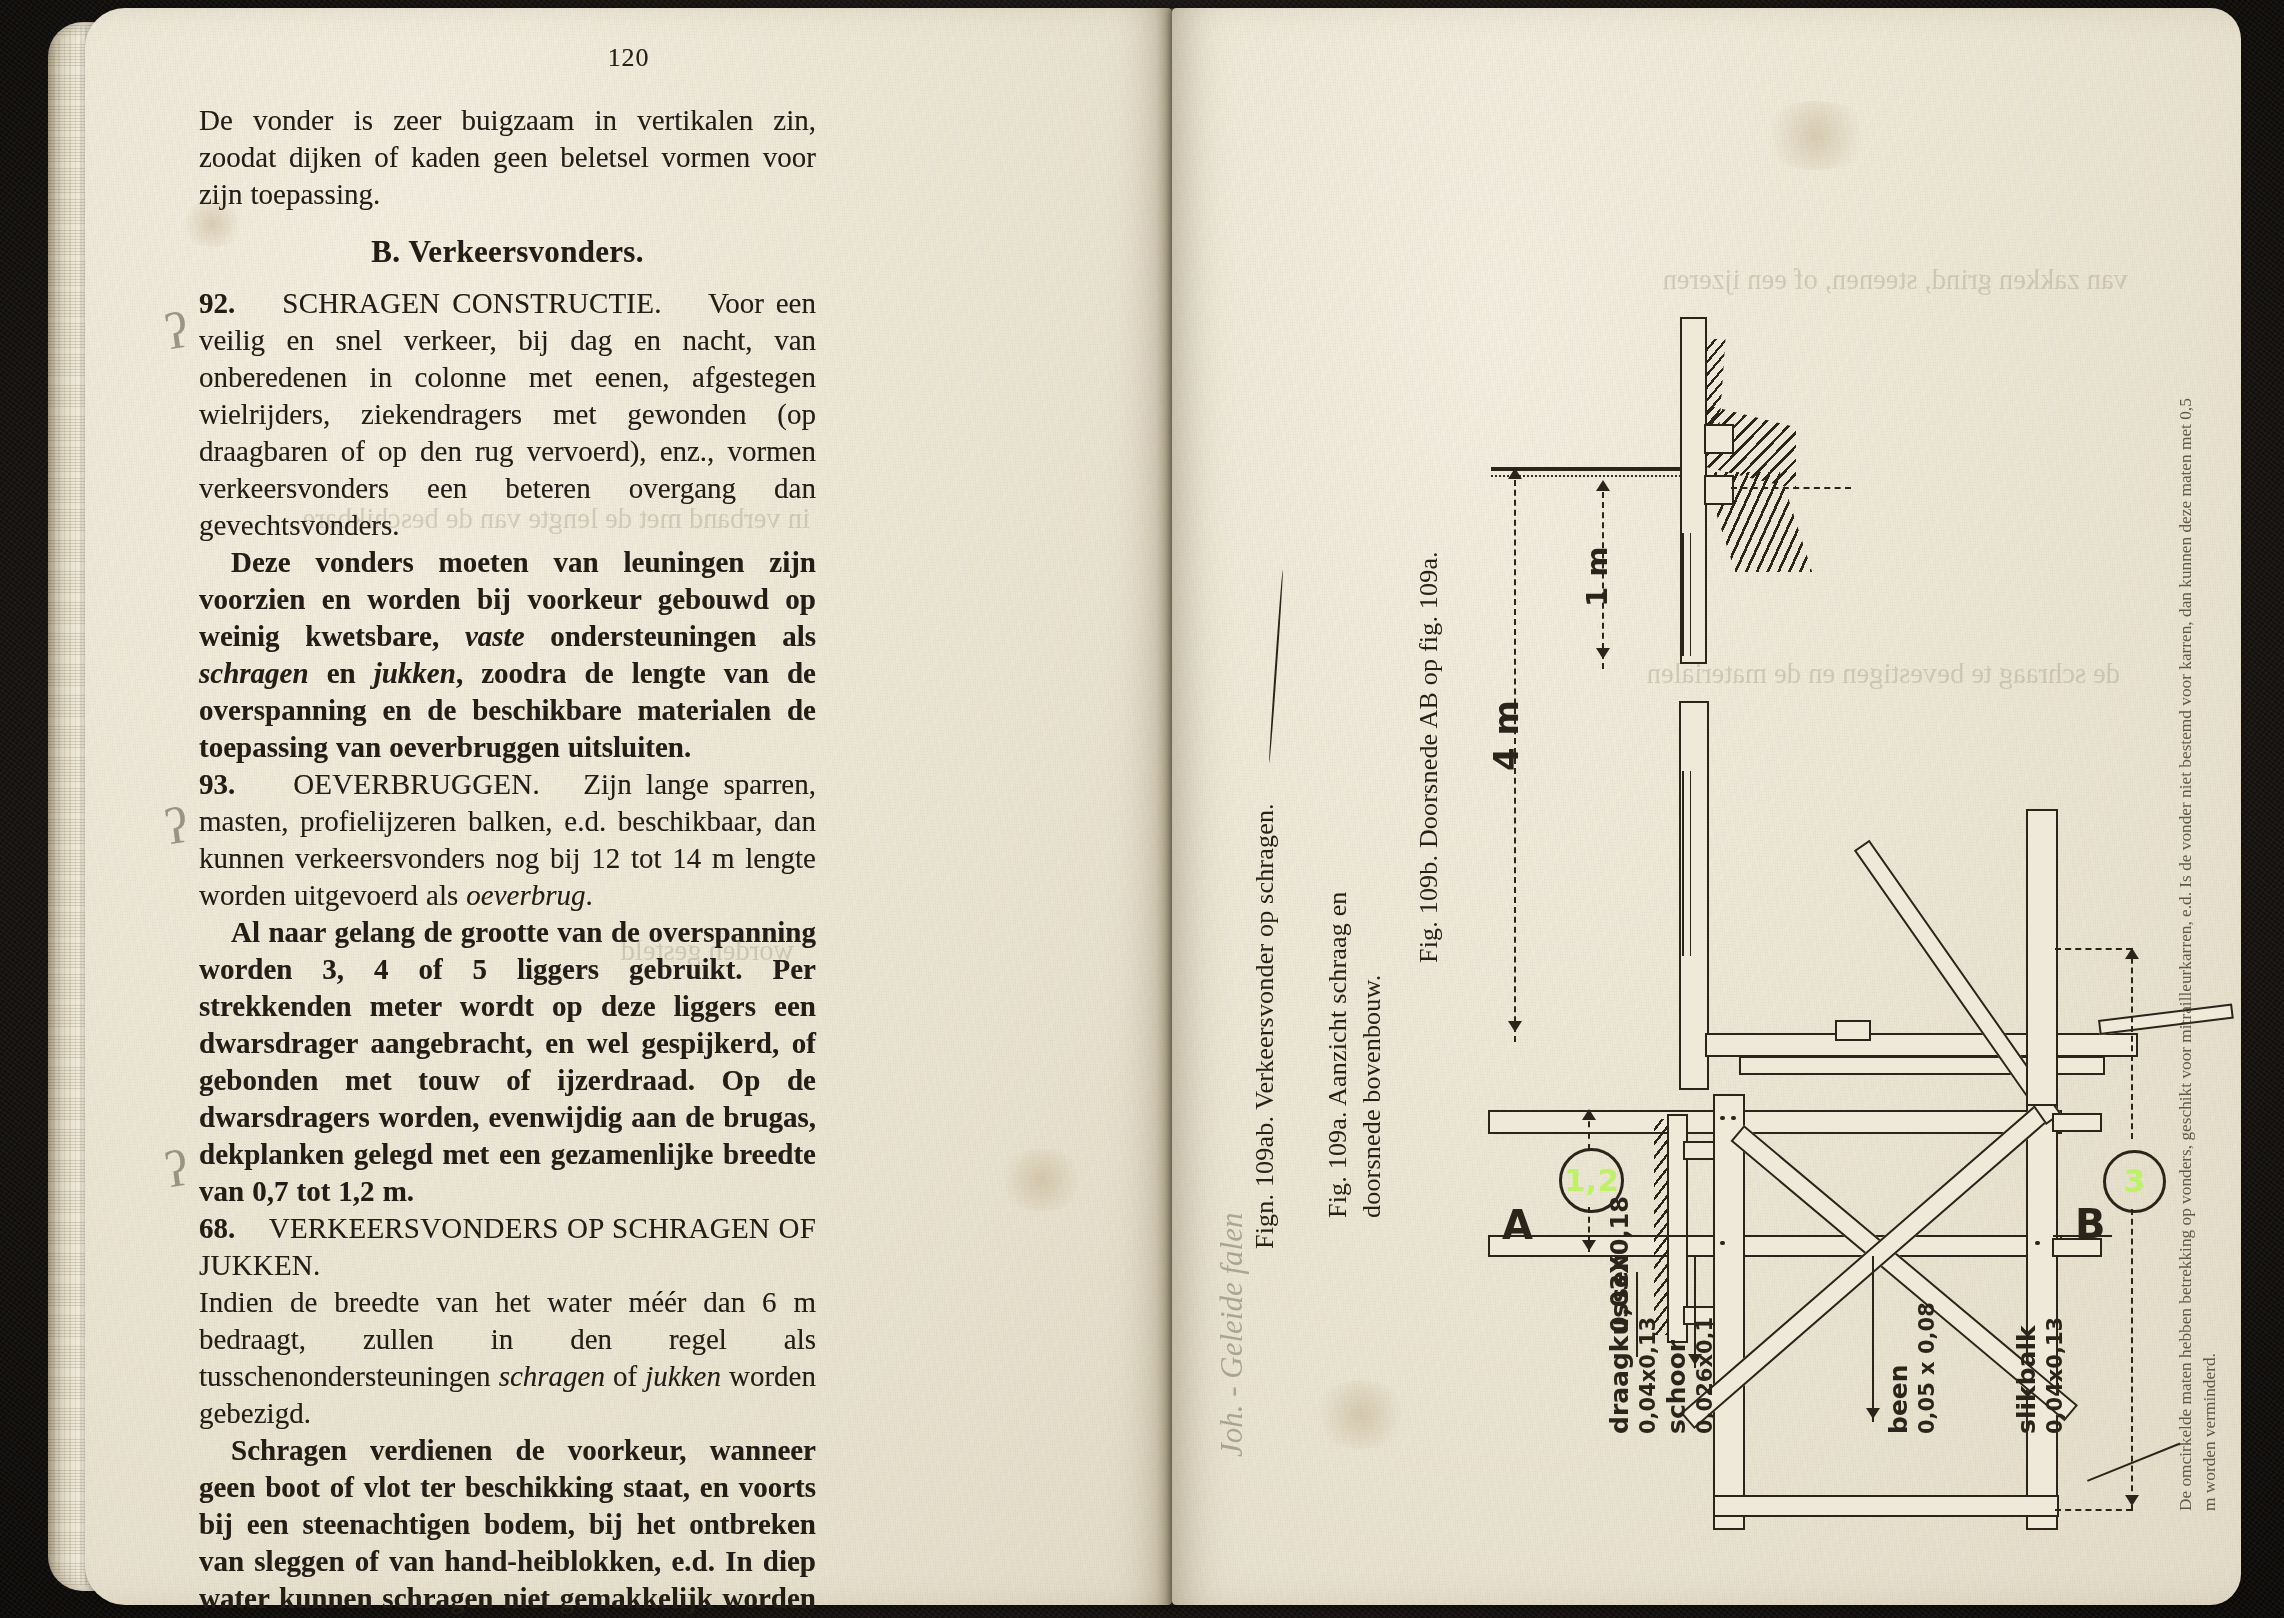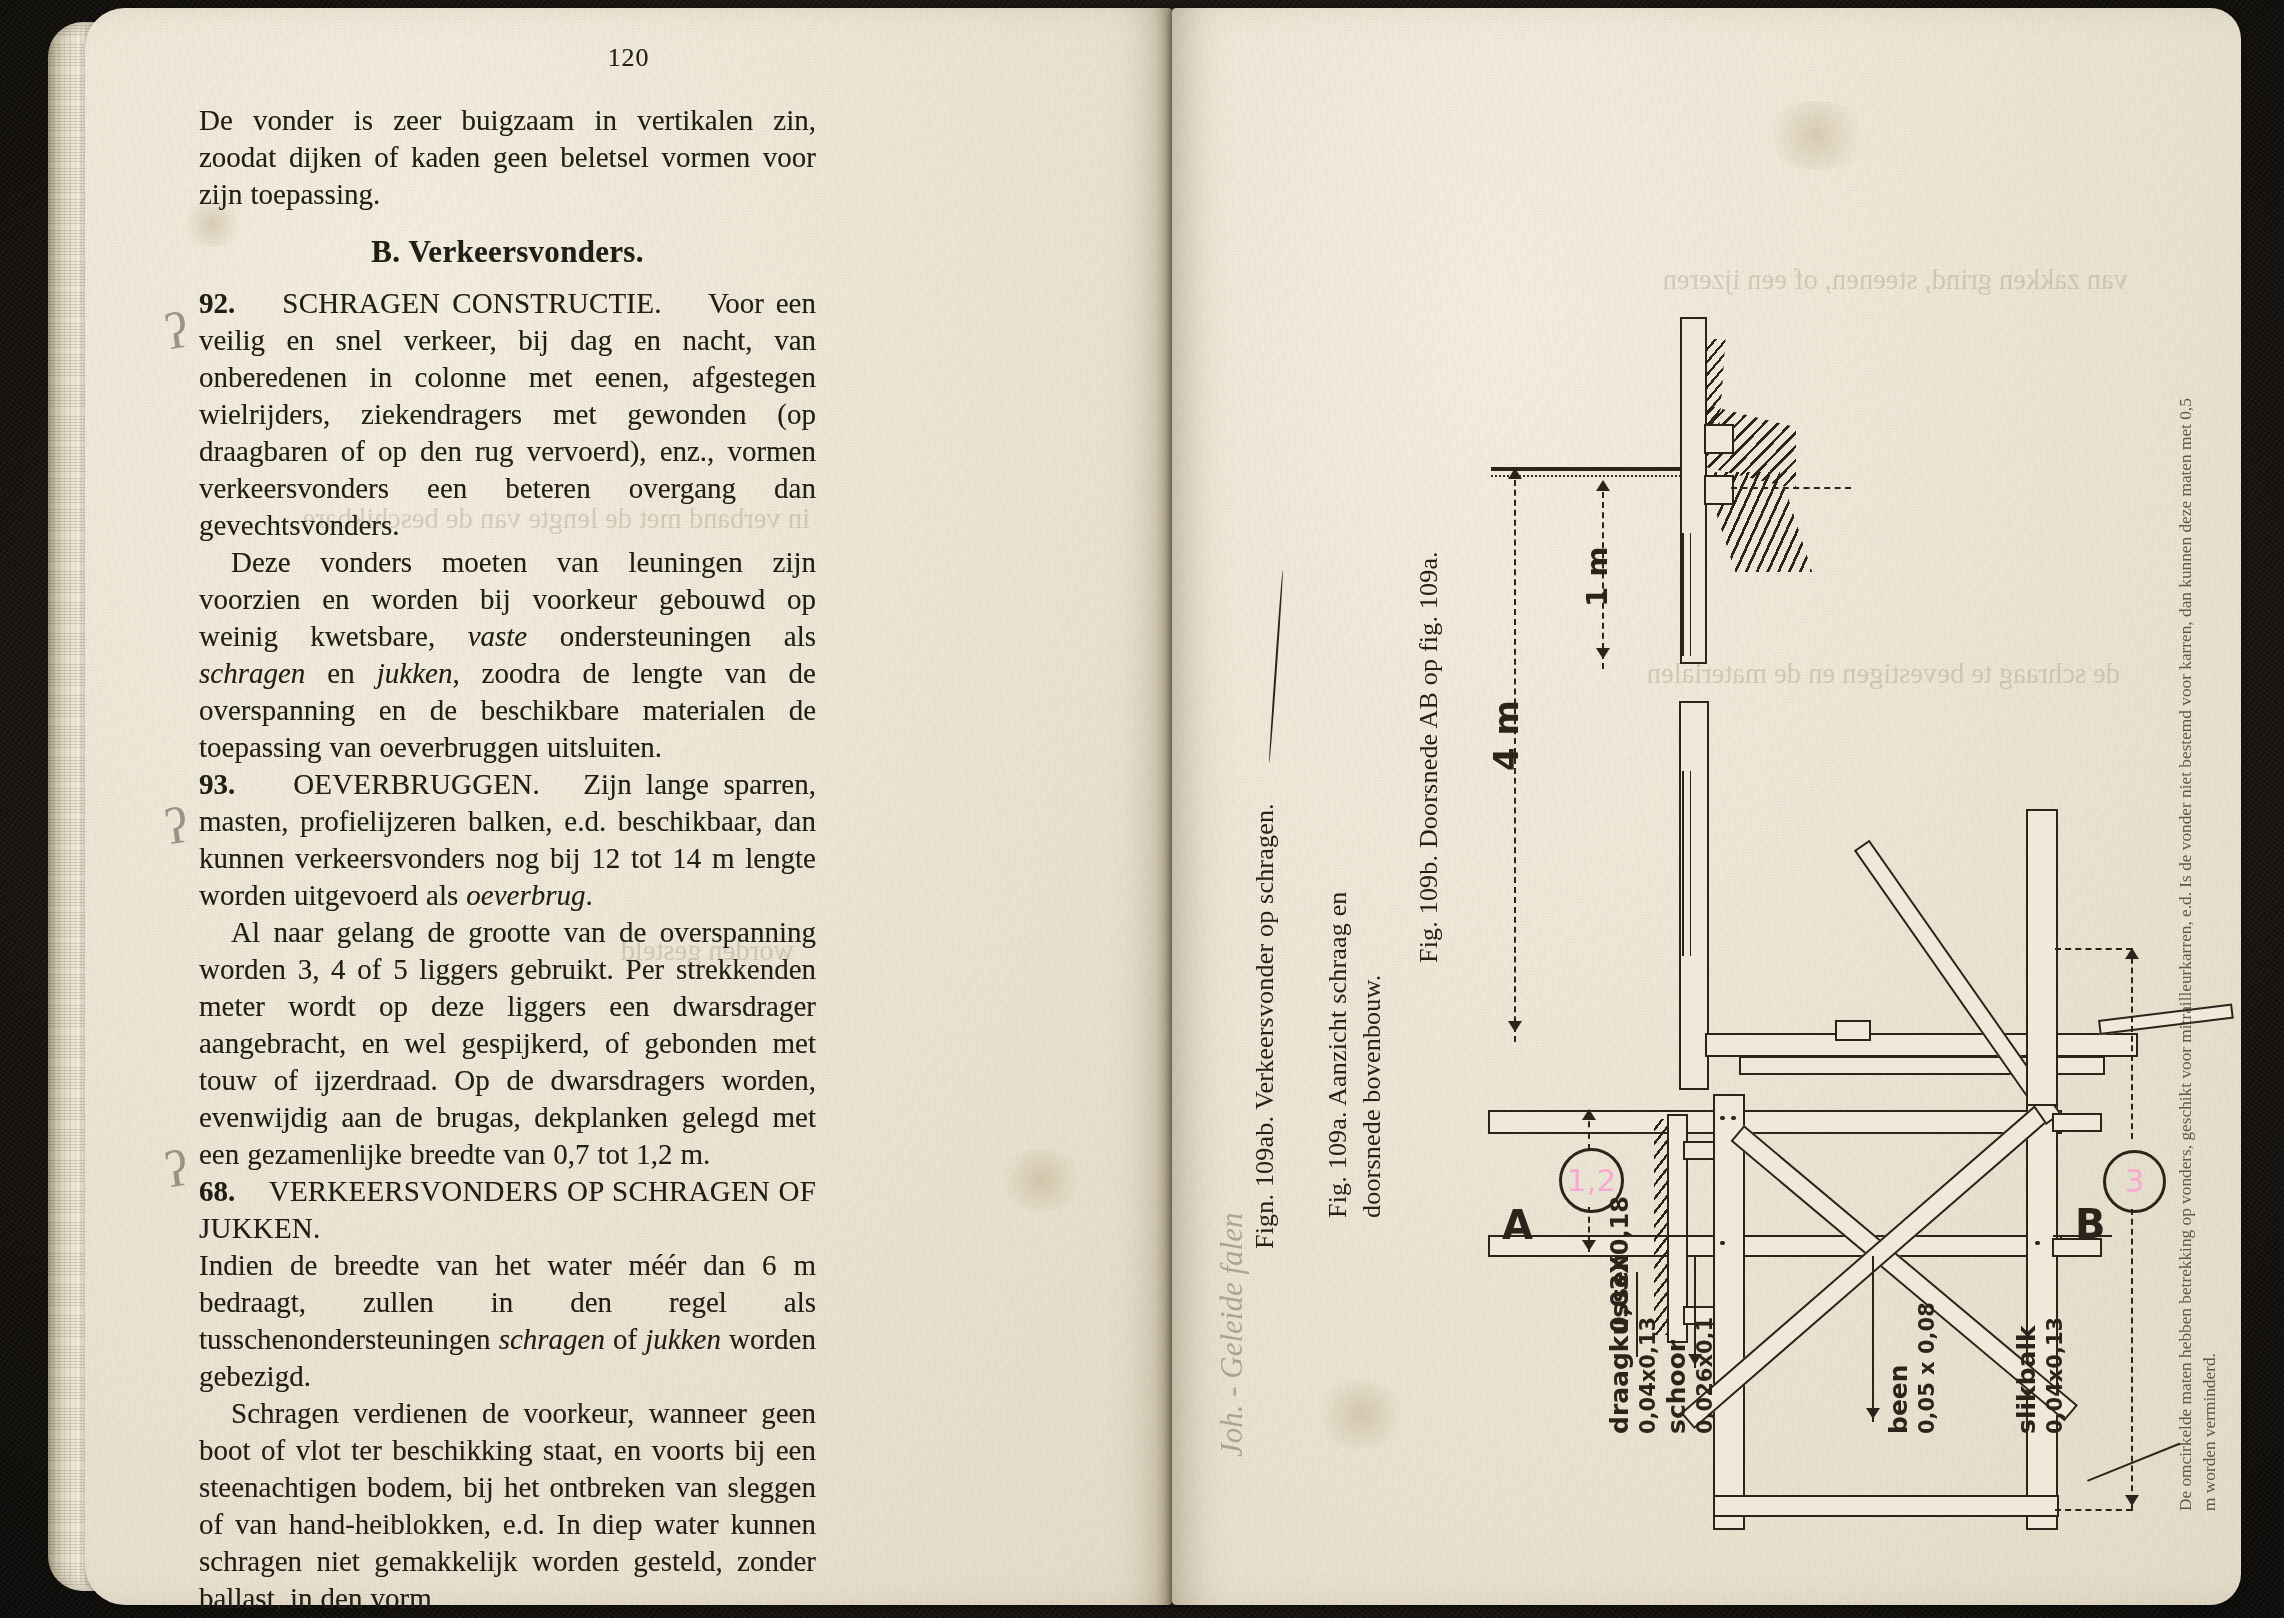--- a/index.html
+++ b/index.html
@@ -95,21 +95,21 @@
   }
   .col{
     position:absolute;color:#221d16;
     font-size:29px;line-height:37px;
     text-align:justify;
     -webkit-hyphens:none;hyphens:none;
     word-spacing:0.8px;
   }
   #col-left{left:114px;top:94px;width:617px;}
   .col p{margin:0;}
-  .indent{text-indent:32px;}
+  .indent{text-indent:32px;font-weight:bold;}
   .sec-head{font-weight:700;}
   .allcaps{letter-spacing:0.2px;}
   em{font-style:italic;}
   .sub-title{
     text-align:center;font-weight:700;font-size:31px;
     margin:20px 0 15.4px 0;letter-spacing:0.3px;
   }
   
   .col, .folio{ text-shadow:0 0 0.5px rgba(40,32,22,.40); }
   
@@ -155,21 +155,21 @@
     position:absolute;
     background:repeating-linear-gradient(-52deg,#2a241b 0 2.3px,rgba(0,0,0,0) 2.3px 8.5px);
   }
   .hatch-v{
     position:absolute;
     background:repeating-linear-gradient(90deg,#2a241b 0 2.3px,rgba(0,0,0,0) 2.3px 7.7px);
   }
   .circ{
     position:absolute;border:3.1px solid #2a241b;border-radius:50%;
     display:flex;align-items:center;justify-content:center;
-    color:#f9a8d4;font-family:"DejaVu Sans",sans-serif;font-weight:400;
+    color:#bef264;font-family:"DejaVu Sans",sans-serif;font-weight:700;
   }
   .mk{
     position:absolute;color:#2a241b;
     font-family:"DejaVu Sans",sans-serif;font-weight:700;
   }
   .dimlbl{
     position:absolute;color:#2a241b;font-family:"DejaVu Sans",sans-serif;
     font-weight:700;font-size:25.4px;
     transform-origin:0 0;transform:rotate(-90deg);white-space:nowrap;
   }

